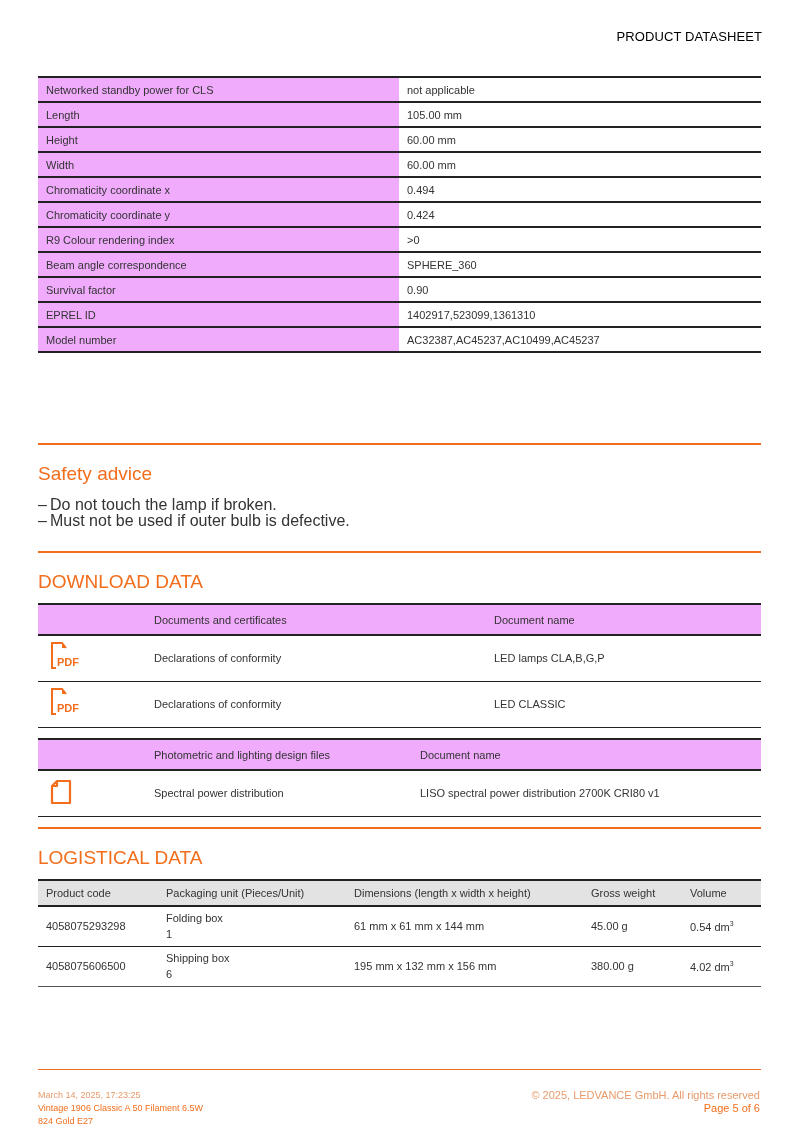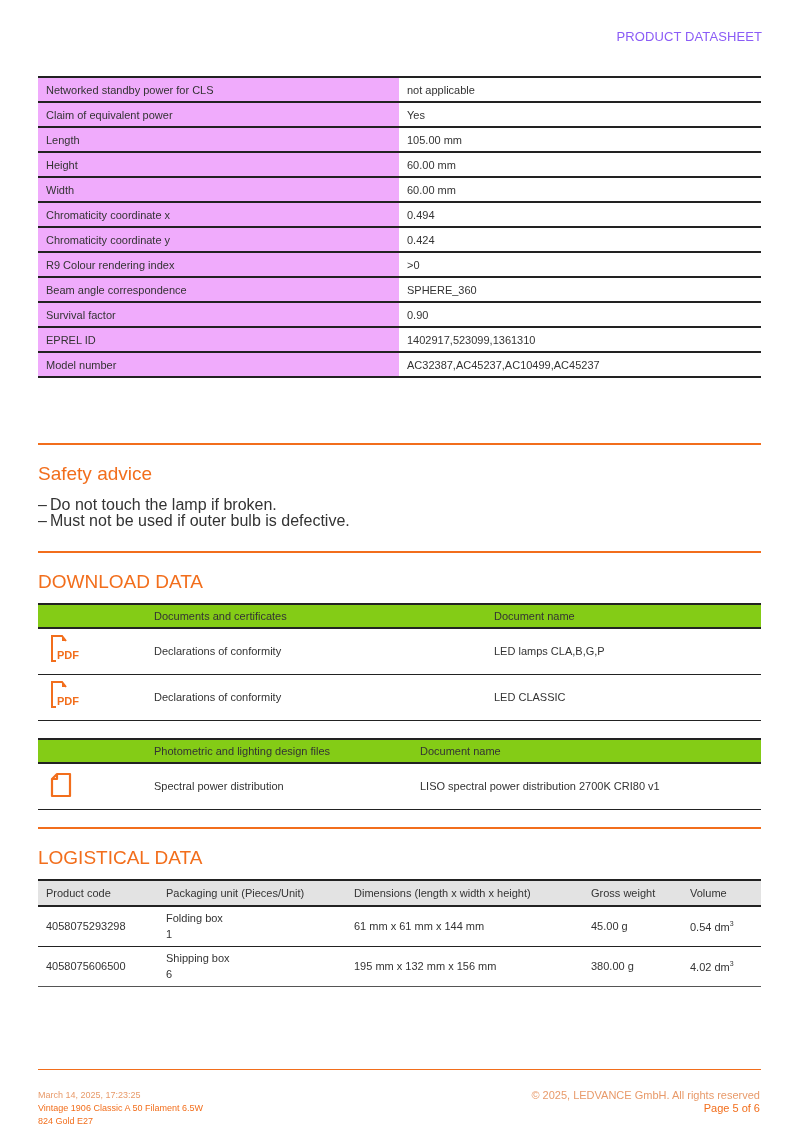--- a/index.html
+++ b/index.html
@@ -1,32 +1,32 @@
 <!DOCTYPE html>
 <html><head>
 <meta charset="utf-8">
 <style>
   html, body { margin: 0; padding: 0; background: #ffffff; }
   body { width: 800px; height: 1132px; position: relative; font-family: "Liberation Sans", sans-serif; color: #333333; overflow: hidden; }
-  .header-title { position: absolute; top: 29px; right: 38px; font-size: 13px; color: #8b5cf6; letter-spacing: 0.1px; }
+  .header-title { position: absolute; top: 29px; right: 38px; font-size: 13px; color: #000000; letter-spacing: 0.1px; }
 
   table.spec { border-collapse: collapse; width: 723px; position: absolute; top: 76px; left: 38px; font-size: 11px; }
   table.spec tr { height: 25px; border-top: 2px solid #222; }
   table.spec tr:last-child { border-bottom: 2px solid #222; }
   table.spec td { padding: 0 8px; vertical-align: middle; }
   table.spec td.k { background: #f0abfc; width: 345px; color: #333; }
   table.spec td.v { color: #333; }
 
   .orange-rule { position: absolute; left: 38px; width: 723px; height: 2px; background: #f26e1c; }
   .section-title { position: absolute; left: 38px; font-size: 19px; color: #f26e1c; }
   .advice { position: absolute; left: 38px; top: 497px; font-size: 16px; color: #333; line-height: 16px; }
   .advice .dash { display: inline-block; width: 12px; }
 
   table.dl { border-collapse: collapse; position: absolute; left: 38px; width: 723px; font-size: 11px; }
-  table.dl tr.head { background: #84cc16; height: 24px; border-top: 2px solid #222; border-bottom: 2px solid #222; }
+  table.dl tr.head { background: #f0abfc; height: 31px; border-top: 2px solid #222; border-bottom: 2px solid #222; }
   table.dl tr.row { height: 46px; border-bottom: 1.5px solid #222; }
   table.dl td { padding: 0 8px; vertical-align: middle; color: #333; }
   table.dl td.icon { width: 90px; padding-left: 10px; }
 
   table.log { border-collapse: collapse; position: absolute; left: 38px; top: 879px; width: 723px; font-size: 11px; }
   table.log tr.head { background: #e3e3e3; height: 26px; border-top: 2px solid #222; border-bottom: 2px solid #222; }
   table.log tr.row { height: 40px; border-bottom: 1.5px solid #222; }
   table.log tr.row:last-child { border-bottom: 1px solid #555; }
   table.log td { padding: 0 8px; vertical-align: middle; color: #333; }
   table.log td .sub { display: block; line-height: 16px; }
@@ -40,24 +40,20 @@
 </head>
 <body>
 
 <div class="header-title">PRODUCT DATASHEET</div>
 
 <table class="spec">
   <tbody>
     <tr>
         <td class="k">Networked standby power for CLS</td>
         <td class="v">not applicable</td>
-      </tr>
-    <tr>
-        <td class="k">Claim of equivalent power</td>
-        <td class="v">Yes</td>
       </tr>
     <tr>
         <td class="k">Length</td>
         <td class="v">105.00 mm</td>
       </tr>
     <tr>
         <td class="k">Height</td>
         <td class="v">60.00 mm</td>
       </tr>
     <tr>

